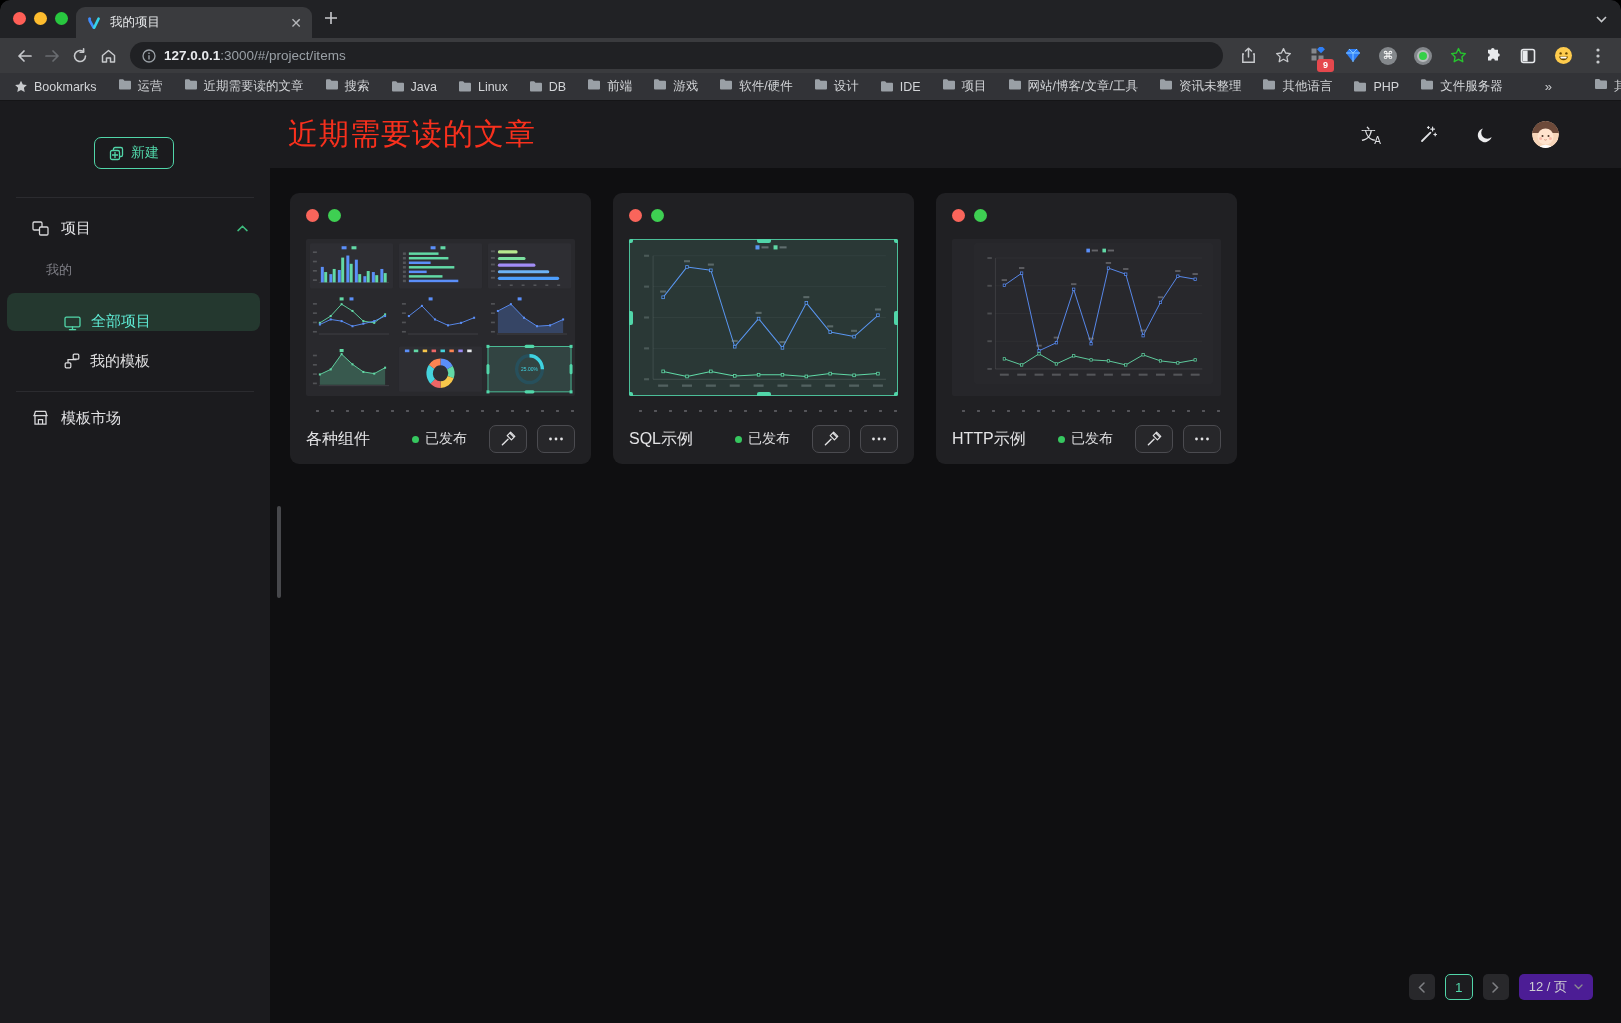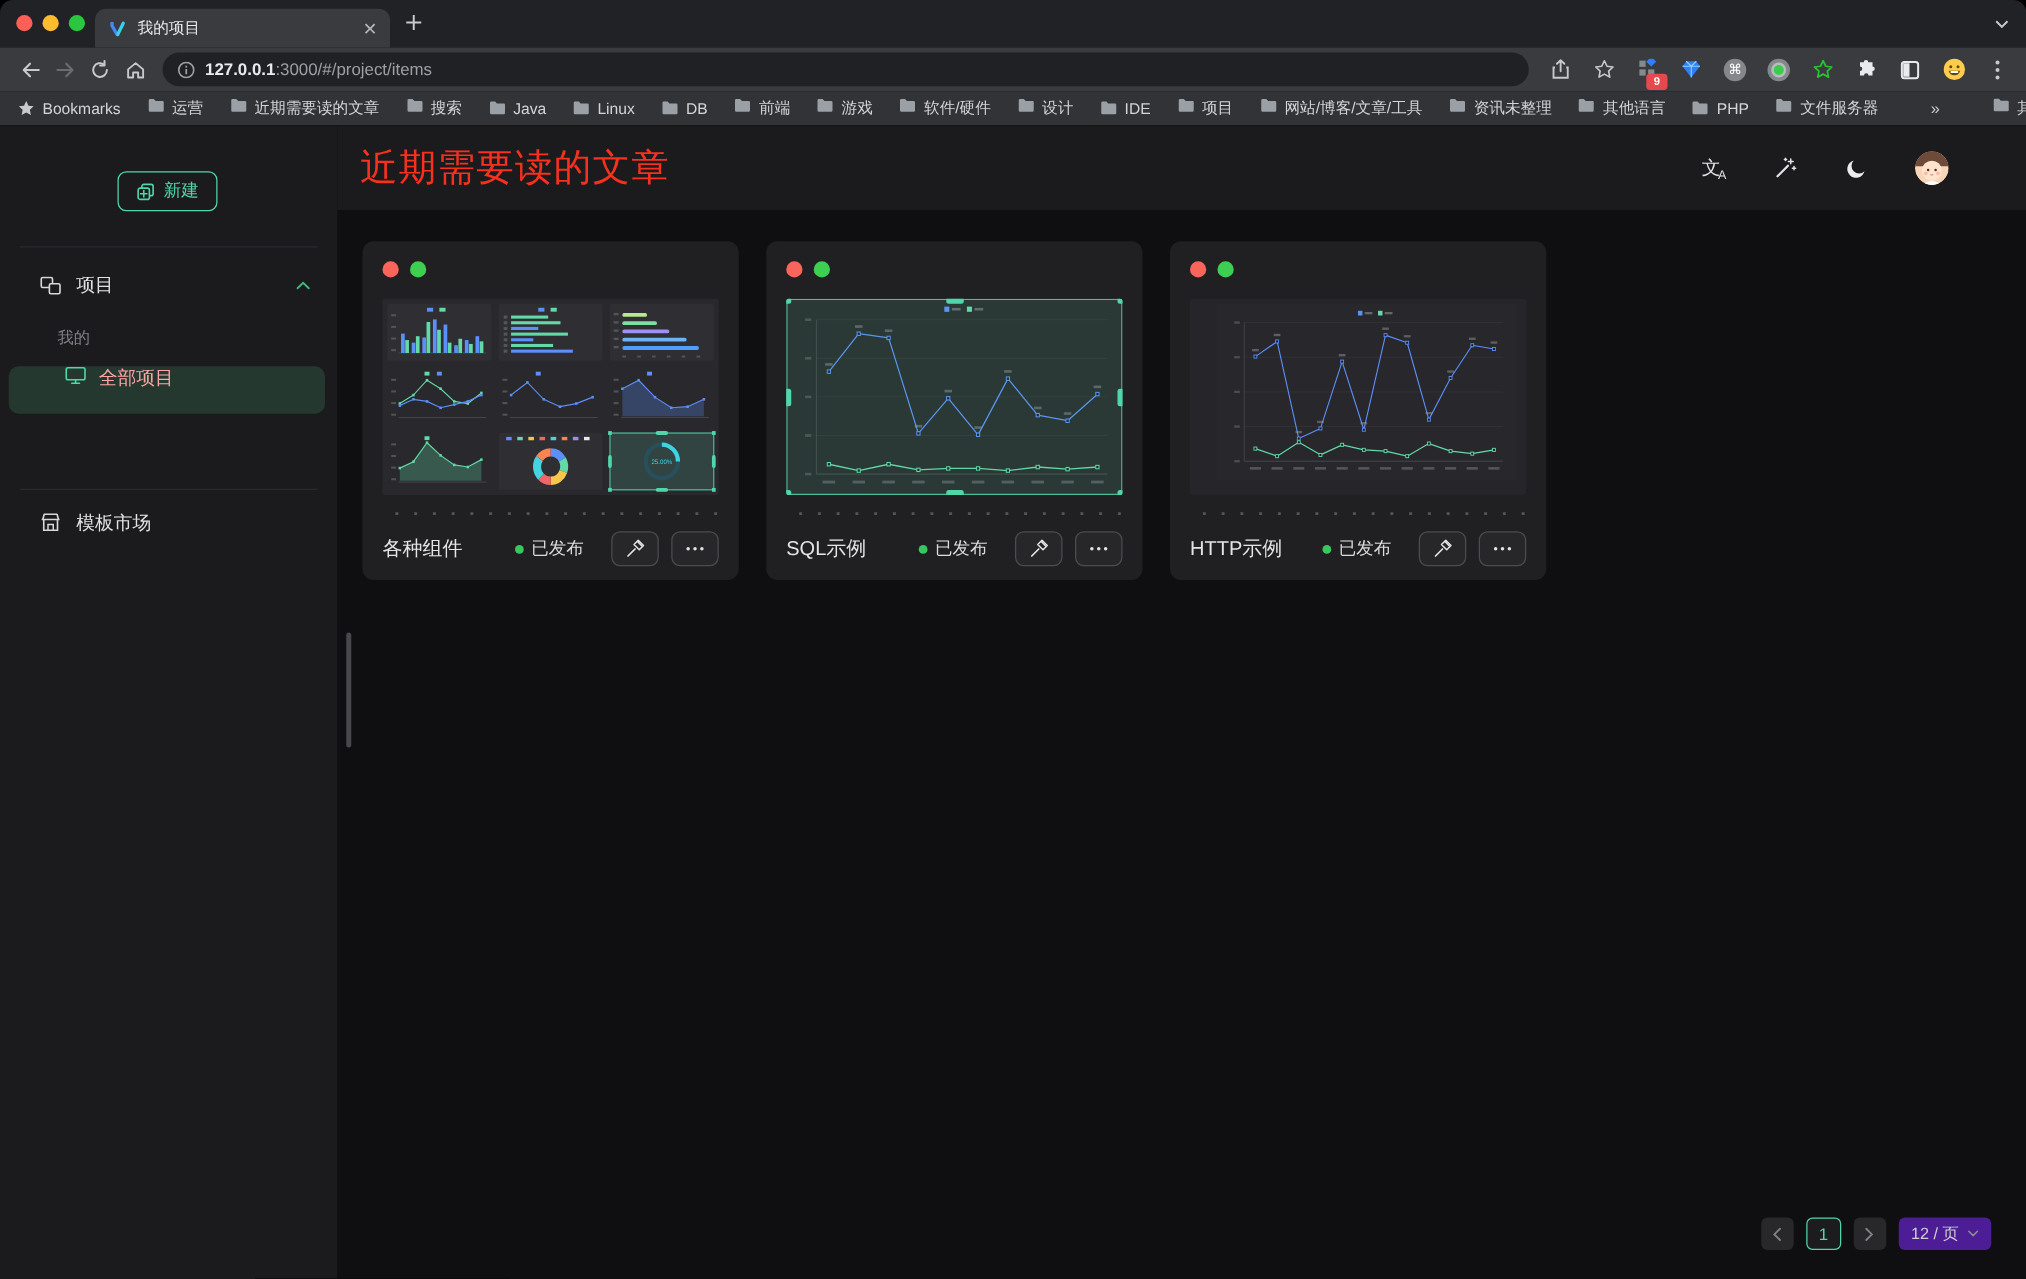--- a/index.html
+++ b/index.html
@@ -40,22 +40,22 @@
 
   
   .app{position:absolute;left:0;top:101px;width:100%;height:922px;display:flex;}
   .sidebar{width:270px;flex:0 0 270px;background:#1b1b1e;position:relative;}
   .newbtn{position:absolute;left:94px;top:36px;width:80px;height:32px;border:1px solid #51d6a9;border-radius:7px;background:transparent;
           color:#51d6a9;font-size:14px;display:flex;align-items:center;justify-content:center;gap:7px;box-sizing:border-box;}
   .sdiv{position:absolute;left:16px;right:16px;height:1px;background:#2b2b2f;}
   .navrow{position:absolute;left:0;width:270px;display:flex;align-items:center;color:#e2e2e5;font-size:15px;gap:12px;}
   .navrow .grow{flex:1;}
   .groupLabel{position:absolute;left:46px;color:#7f7f86;font-size:13px;}
-  .selrow{position:absolute;left:7px;right:10px;height:38px;background:#24382f;border-radius:8px;display:flex;align-items:flex-start;
-          gap:10px;color:#fca5a5;font-size:15px;padding-left:45px;box-sizing:border-box;}
+  .selrow{position:absolute;left:7px;right:10px;height:38px;background:#24382f;border-radius:8px;display:flex;align-items:flex-end;
+          gap:10px;color:#5eead4;font-size:15px;padding-left:57px;box-sizing:border-box;}
   .subrow{position:absolute;left:7px;right:10px;height:36px;display:flex;align-items:center;gap:10px;color:#dededf;font-size:15px;padding-left:57px;box-sizing:border-box;}
   .side-foot{position:absolute;left:0;bottom:0;width:100%;height:78px;border-top:1px solid #242428;}
   .footbtn{position:absolute;bottom:25px;height:29px;background:#28282b;border-radius:7px;display:flex;align-items:center;
            justify-content:center;gap:7px;color:#d5d5d8;font-size:13.5px;padding:0 14px;box-sizing:border-box;}
 
   .main{flex:1;display:flex;flex-direction:column;min-width:0;}
   .main-header{height:67px;background:#1b1b1e;display:flex;align-items:center;flex:0 0 67px;}
   .page-title{margin-left:18px;font-size:30px;font-weight:500;color:#f8301d;letter-spacing:1px;}
   .hicons{margin-left:auto;display:flex;align-items:center;gap:38px;padding-right:62px;}
   .langico{color:#e2e3e6;font-size:15px;display:flex;align-items:flex-end;}
@@ -377,20 +377,28 @@
       <span class="groupLabel" style="top:160px;">我的</span>
 
       <div class="selrow" style="top:192px;">
         <svg width="17" height="15" viewBox="0 0 17 15">
           <rect x="1" y="1.2" width="15" height="9.6" rx="1.4" stroke="#51d6a9" stroke-width="1.3" fill="none"></rect>
           <path d="M8.5 10.8 V13 M5.4 13.6 H11.6" stroke="#51d6a9" stroke-width="1.3" stroke-linecap="round"></path>
         </svg>
         <span>全部项目</span>
       </div>
 
+      <div class="subrow" style="top:242px;">
+        <svg width="16" height="16" viewBox="0 0 16 16">
+          <rect x="9.2" y="1.2" width="5.6" height="5" rx="1" stroke="#dededf" stroke-width="1.2" fill="none"></rect>
+          <rect x="1.2" y="9.8" width="5.6" height="5" rx="1" stroke="#dededf" stroke-width="1.2" fill="none"></rect>
+          <path d="M4 9.8 V6.6 H12 V6.2" stroke="#dededf" stroke-width="1.2" fill="none"></path>
+        </svg>
+        <span>我的模板</span>
+      </div>
 
       <div class="sdiv" style="top:290px;"></div>
 
       <div class="navrow" style="top:300px;height:34px;padding:0 22px 0 32px;box-sizing:border-box;">
         <svg width="17" height="16" viewBox="0 0 17 16">
           <path d="M2.2 5.6 L3.4 1.4 H13.6 L14.8 5.6" stroke="#d8d8da" stroke-width="1.3" fill="none" stroke-linejoin="round"></path>
           <path d="M1.4 5.6 H15.6" stroke="#d8d8da" stroke-width="1.3"></path>
           <path d="M3 5.8 V14.2 H14 V5.8" stroke="#d8d8da" stroke-width="1.3" fill="none"></path>
           <path d="M6.4 14 V9.6 H10.6 V14" stroke="#d8d8da" stroke-width="1.2" fill="none"></path>
         </svg>

